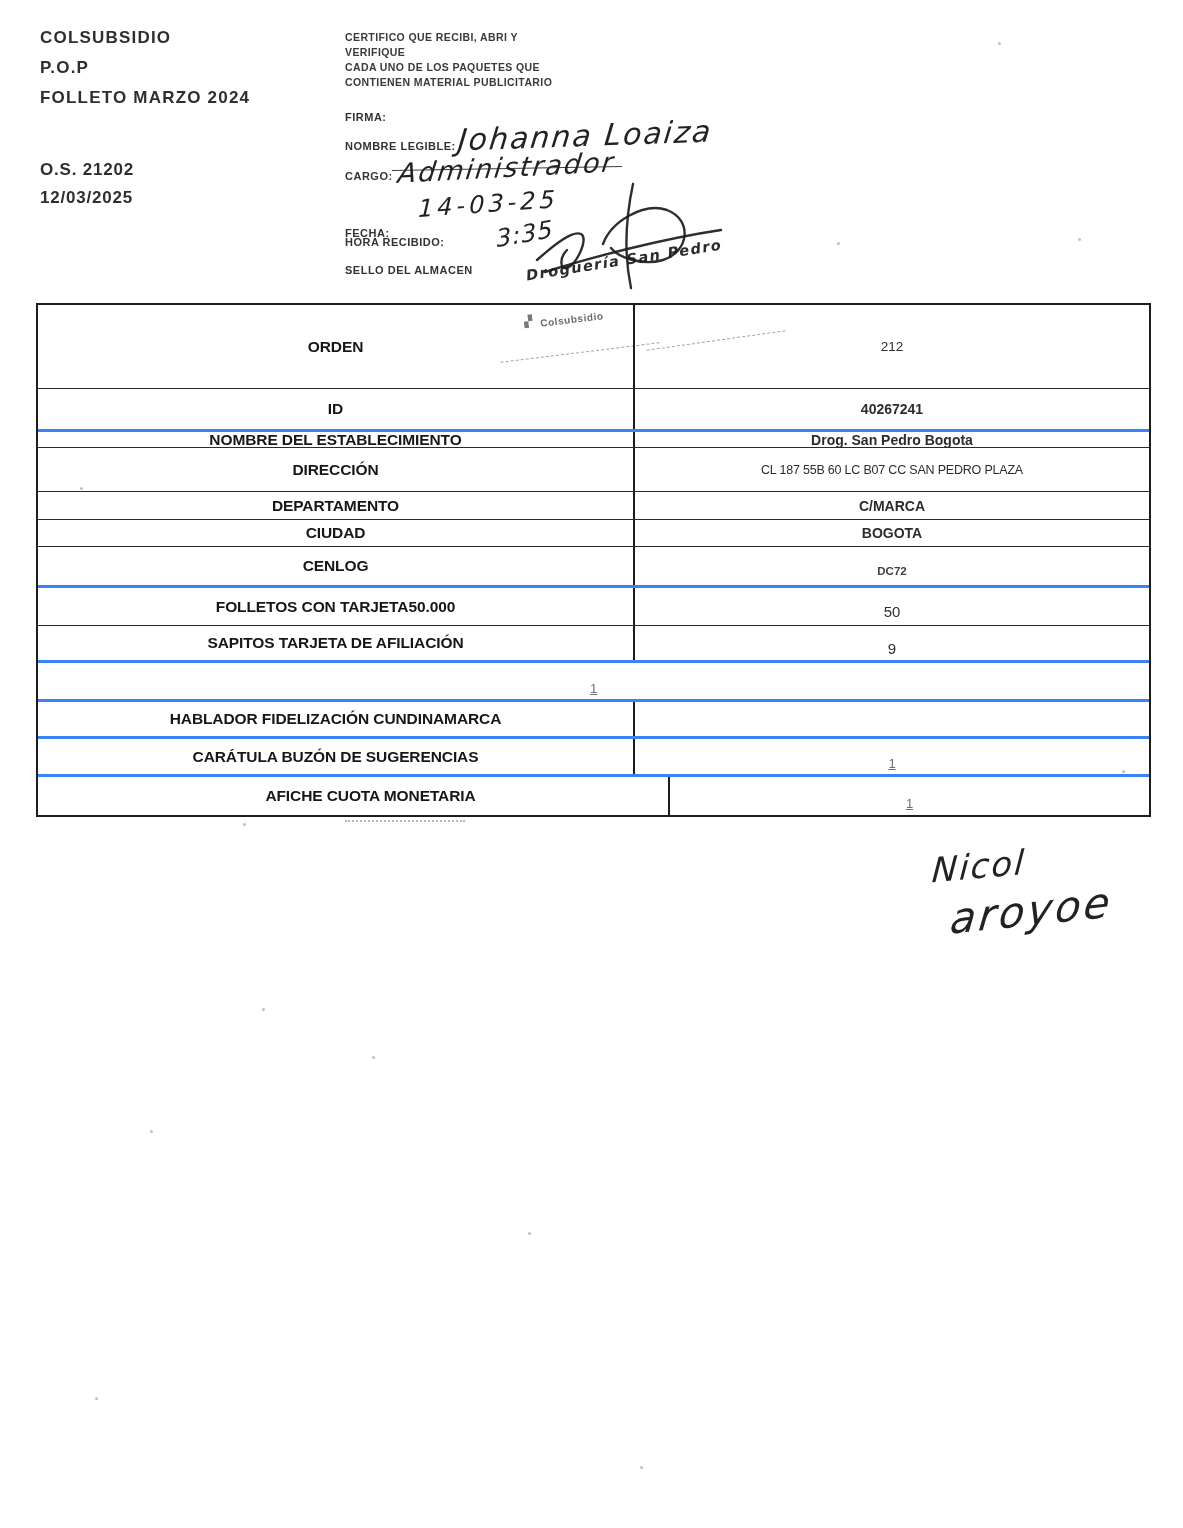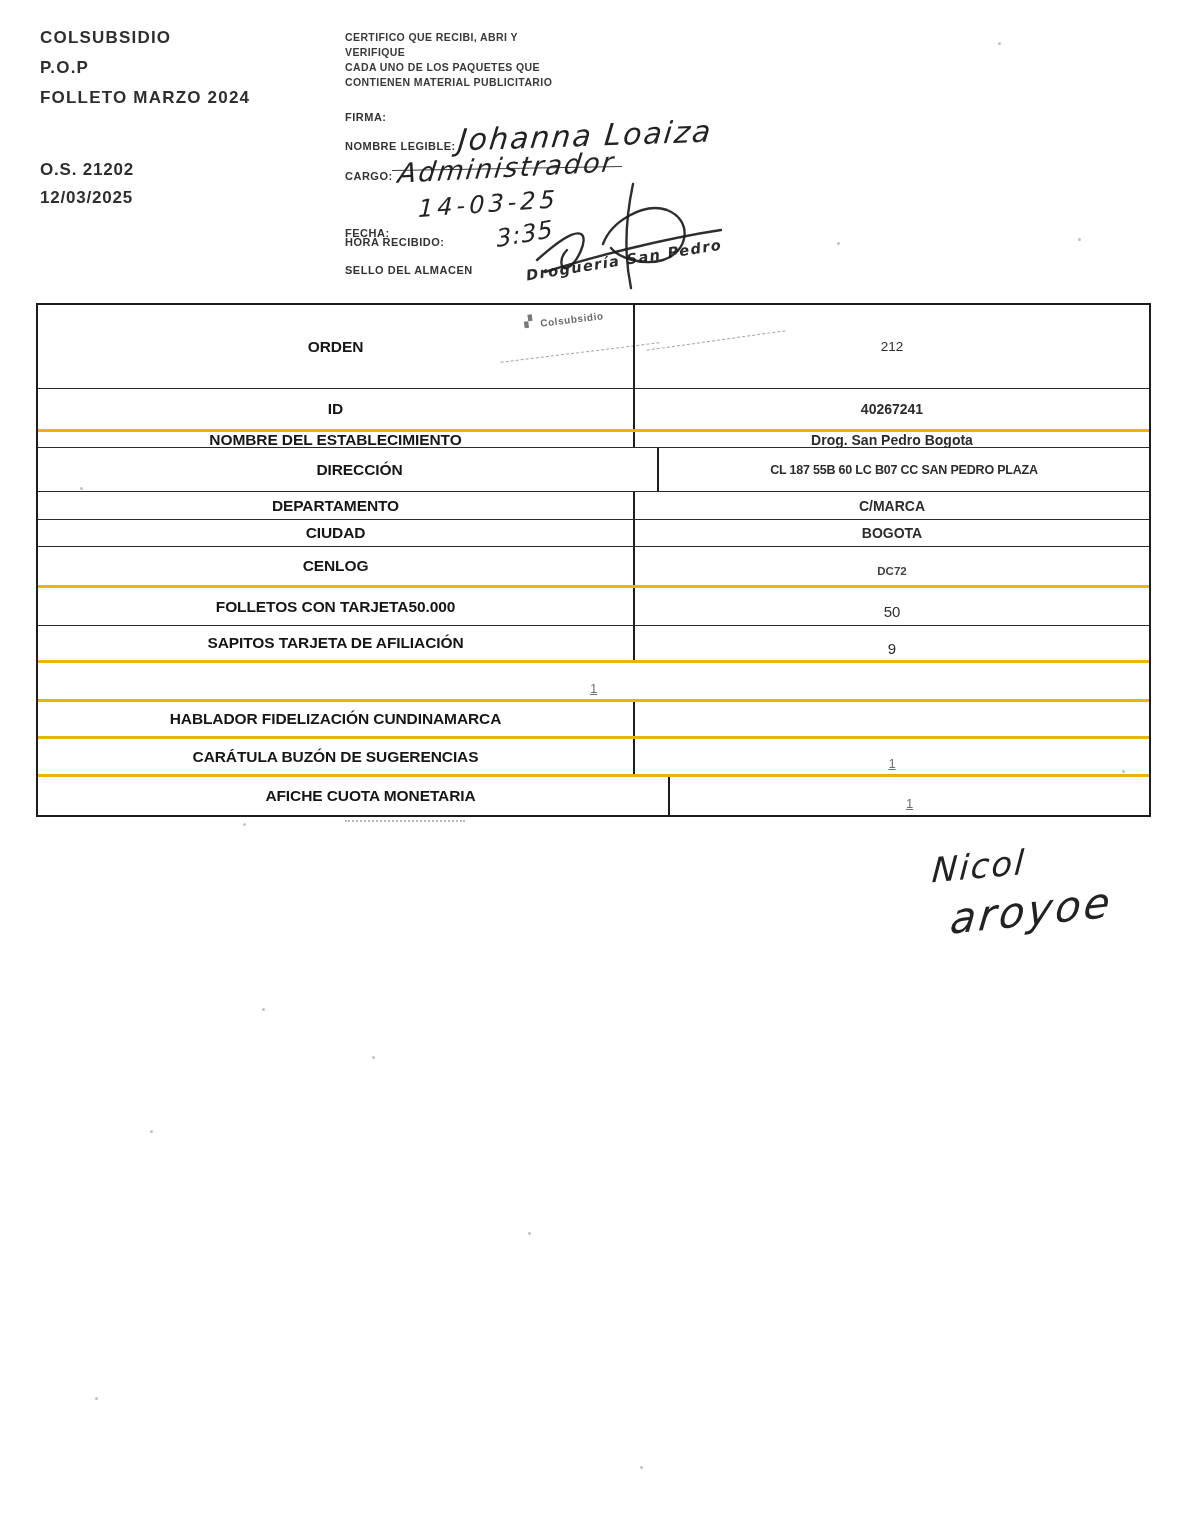--- a/index.html
+++ b/index.html
@@ -25,32 +25,32 @@
   .hand-firma1{font-size:34px;letter-spacing:2px;transform:rotate(-5deg) skewX(-9deg);}
   .hand-firma2{font-size:42px;letter-spacing:3px;transform:rotate(-6deg) skewX(-12deg);}
   
   .stamp-txt{font-size:10px;color:#6b6b6b;letter-spacing:.6px;transform:rotate(-7deg);font-weight:bold;}
   .stamp-glyph{font-size:11px;color:#787878;transform:rotate(-7deg);}
   .pencil-dash{border-top:1.6px dashed #8d8d8d;opacity:.8;}
   
   .dtable{left:36px;top:303px;width:1115px;border:2.5px solid #1d1d1d;box-sizing:border-box;background:transparent;}
   .trow{display:flex;box-sizing:border-box;}
   .bb2{border-bottom:1.6px solid #2a2a2a;}
-  .bb3{border-bottom:3px solid #eab308;justify-content:flex-end;}
+  .bb3{border-bottom:3px solid #3b82f6;justify-content:flex-end;}
   .tlabel{
     width:597px;box-sizing:border-box;border-right:2.5px solid #1d1d1d;
     display:flex;align-items:center;justify-content:center;
     font-size:15.5px;font-weight:bold;color:#161616;letter-spacing:-.1px;text-align:center;
   }
   .tvalue{
     flex:1;display:flex;align-items:center;justify-content:center;
     font-size:13.5px;color:#2c2c2c;text-align:center;
   }
   .v-bold{font-weight:bold;font-size:14px;}
-  .v-addr{font-weight:bold;font-size:12.5px;letter-spacing:-.2px;}
+  .v-addr{font-weight:normal;font-size:12.5px;letter-spacing:-.2px;}
   .v-tiny{font-size:11.5px;color:#3f3f3f;font-weight:bold;padding-top:10px;}
   .v-num{font-size:15px;color:#2e2e2e;padding-top:10px;}
   .v-faint{font-size:13px;color:#6f6f6f;text-decoration:underline;padding-top:14px;}
   
   .sig path{fill:none;stroke:#1c1c1c;stroke-width:2.4;stroke-linecap:round;opacity:.92;}
   
   .dot{width:3px;height:3px;background:#8a8a8a;border-radius:50%;opacity:.55;}
   .dotline{border-top:2px dotted #9a9a9a;opacity:.7;}
 </style>
 </head>
@@ -101,21 +101,21 @@
       <div class="tvalue">212</div>
     </div>
     <div class="trow bb3" style="height:43px;">
       <div class="tlabel">ID</div>
       <div class="tvalue v-bold">40267241</div>
     </div>
     <div class="trow bb2" style="height:16px;">
       <div class="tlabel">NOMBRE DEL ESTABLECIMIENTO</div>
       <div class="tvalue v-bold">Drog. San Pedro Bogota</div>
     </div>
-    <div class="trow bb2" style="height:44px;padding-left:24px;">
+    <div class="trow bb2" style="height:44px;">
       <div class="tlabel">DIRECCIÓN</div>
       <div class="tvalue v-addr">CL 187 55B 60  LC B07 CC SAN PEDRO PLAZA</div>
     </div>
     <div class="trow bb2" style="height:28px;">
       <div class="tlabel">DEPARTAMENTO</div>
       <div class="tvalue v-bold">C/MARCA</div>
     </div>
     <div class="trow bb2" style="height:27px;">
       <div class="tlabel">CIUDAD</div>
       <div class="tvalue v-bold">BOGOTA</div>

